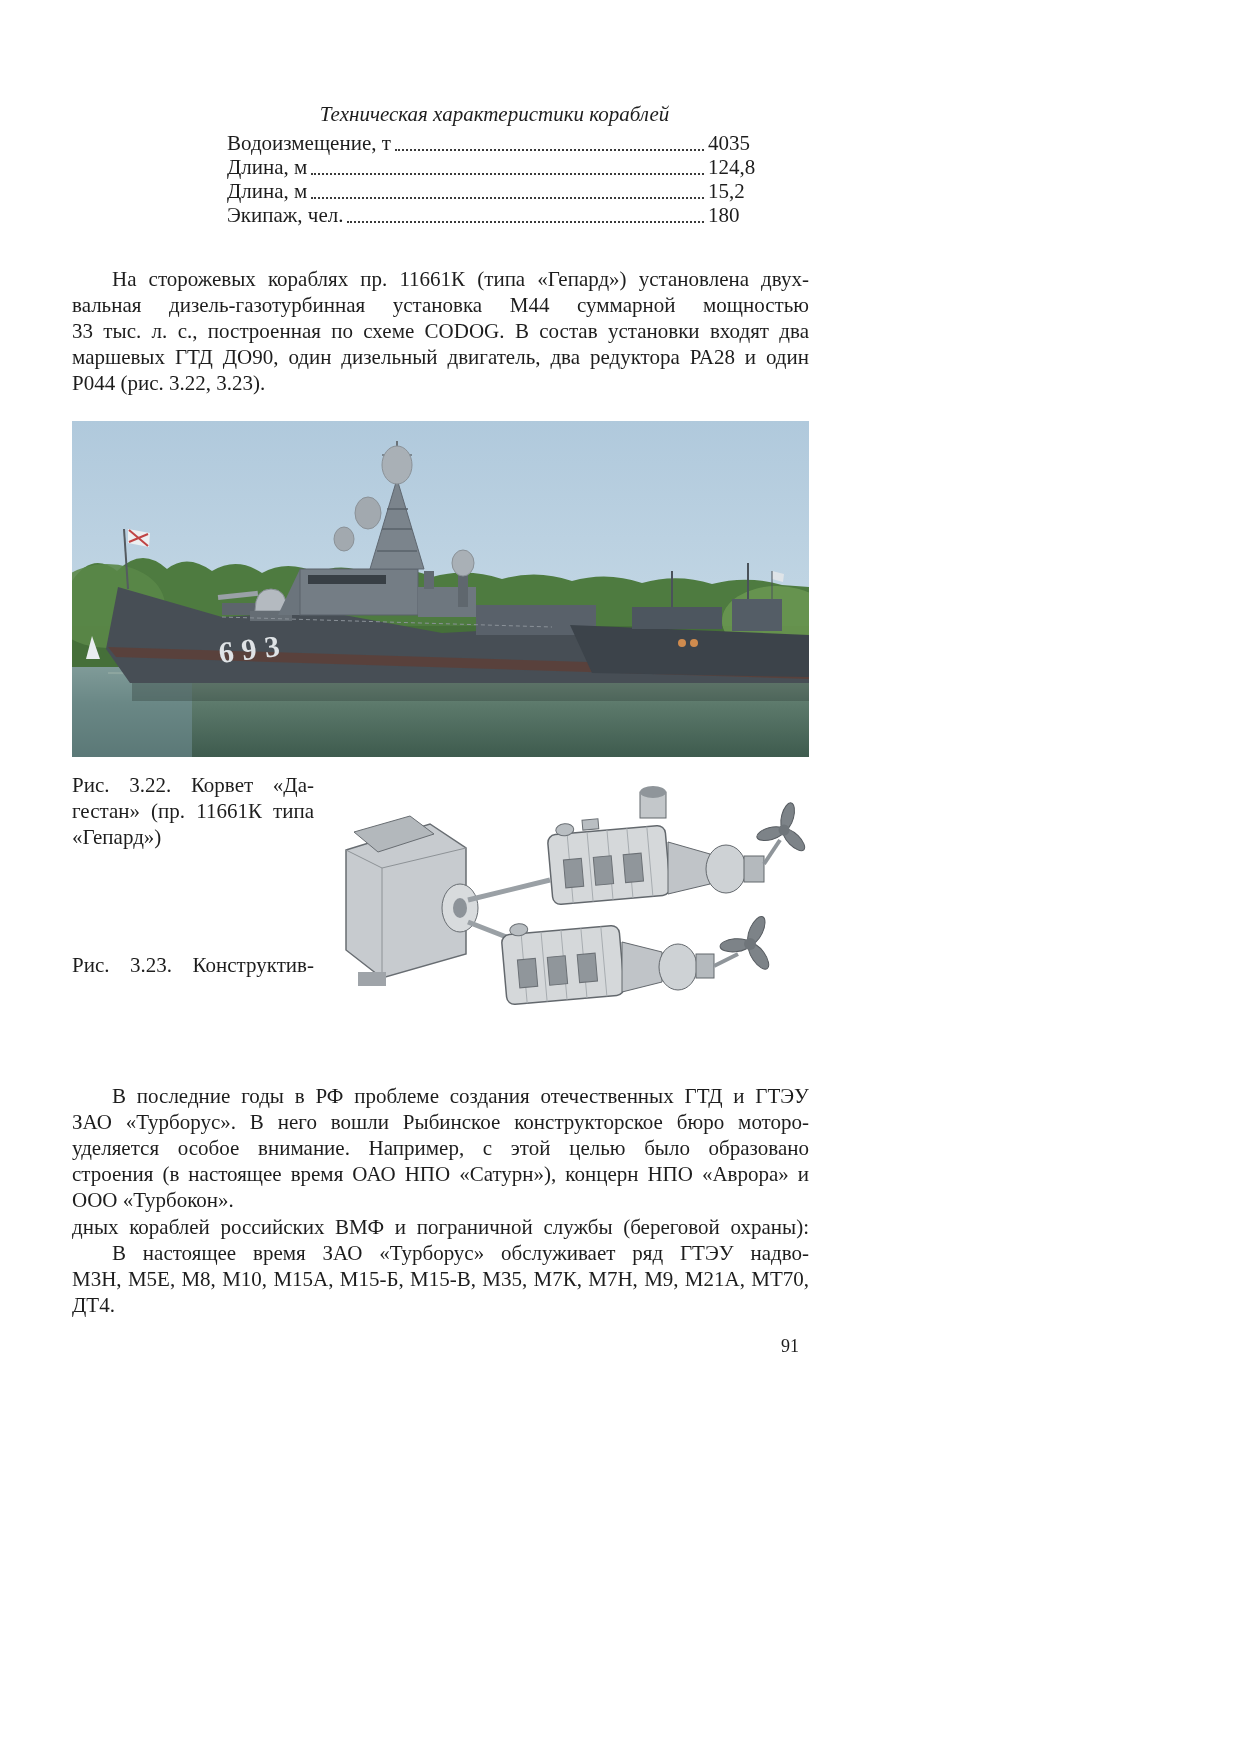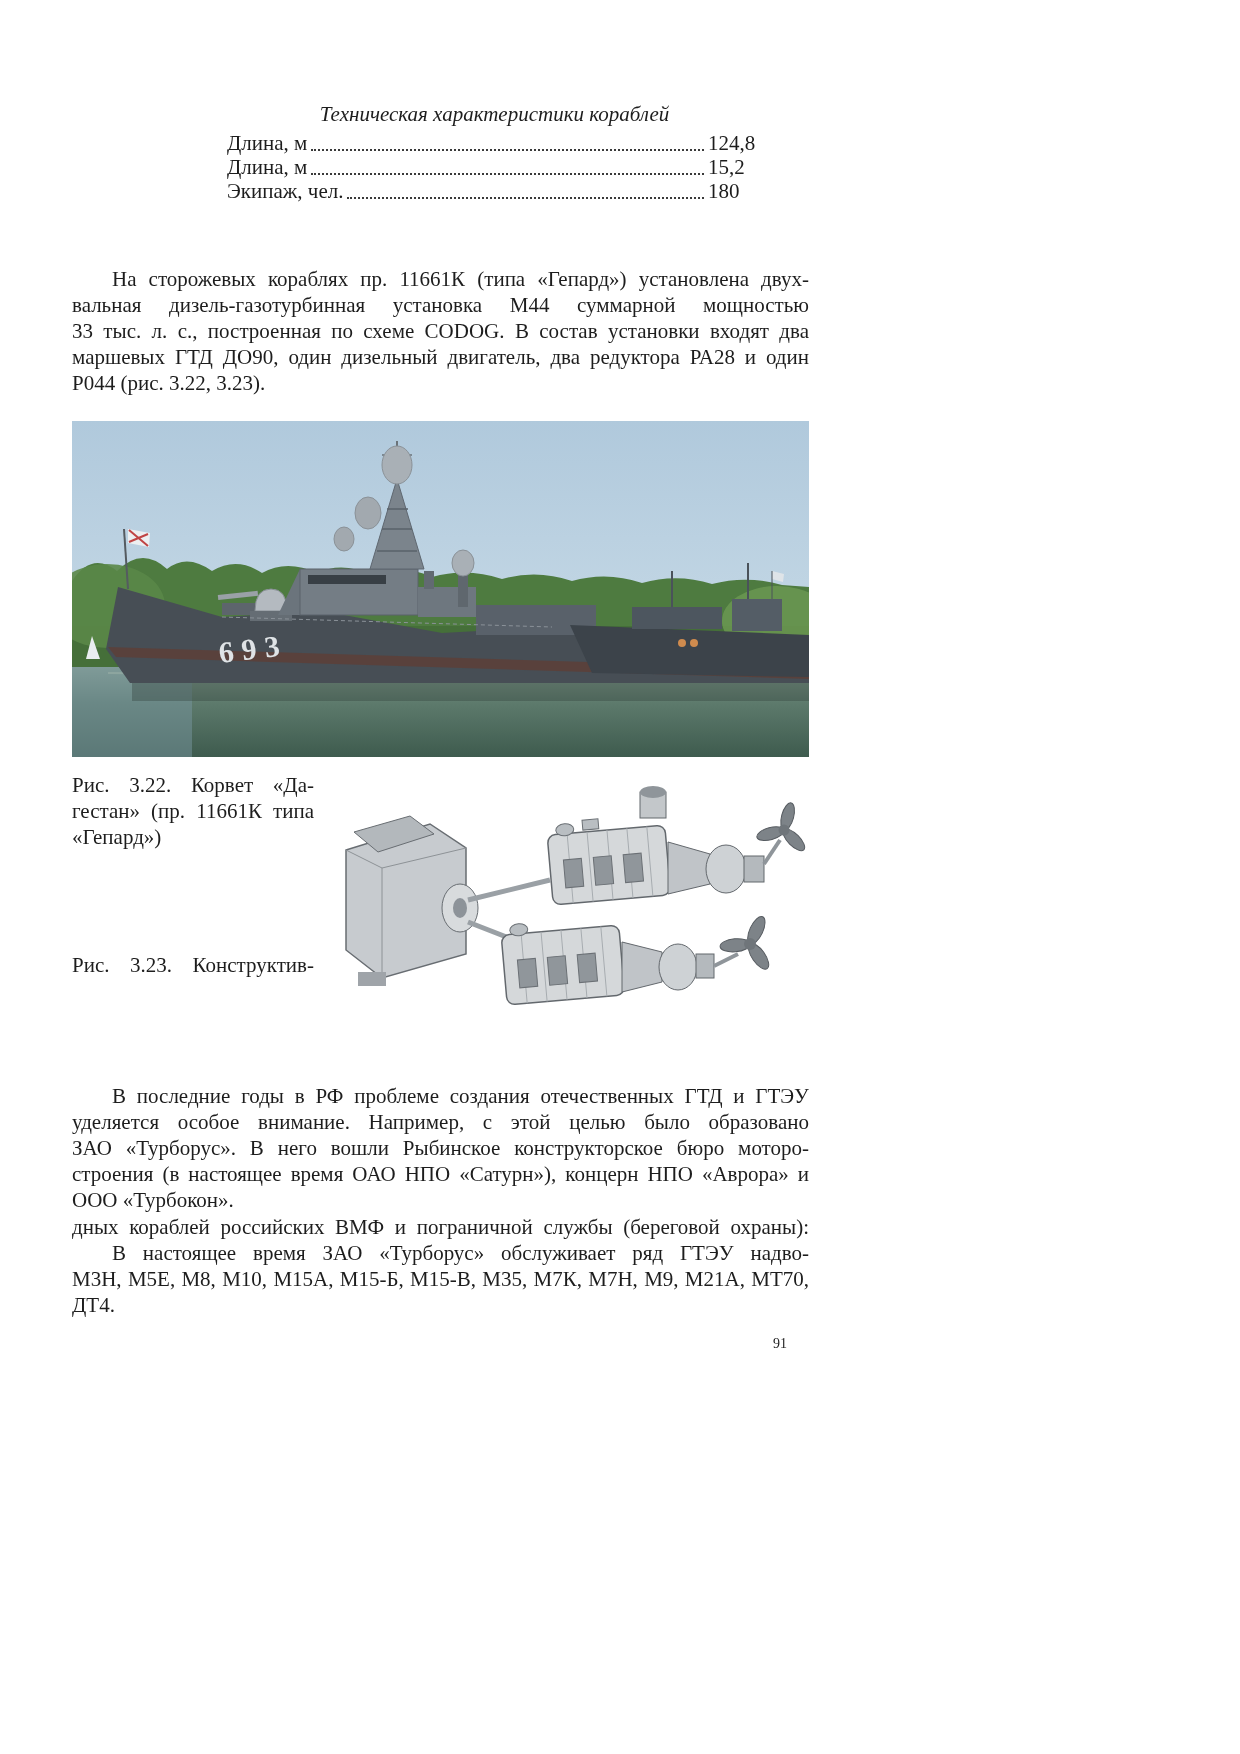--- a/index.html
+++ b/index.html
@@ -32,21 +32,21 @@
   .photo-frame svg, .schematic svg, .wm-sun svg { display:block; }
   .schematic { left:318px; top:772px; width:492px; height:288px; }
 
   .caption { width:242px; left:72px; font-size:21px; line-height:26px; }
   #cap322 { top:772px; }
   #cap323 { top:952px; }
   .cap-line { text-align:justify; text-align-last:justify; }
   .cap-rest .cap-line.last { text-align-last:left; }
   .cap-label { font-weight:normal; }
 
-  .page-number { left:64px; top:1336px; width:723px; text-align:right; font-size:14px; }
+  .page-number { left:76px; top:1336px; width:723px; text-align:right; font-size:18px; }
 
   
   .watermark { left:0; top:1560px; width:1240px; height:194px; }
   .wm-sun  { position:absolute; left:-16px; top:10px; width:182px; height:182px; }
   .wm-text {
     position:absolute; left:166px; top:18px;
     font-family:"DejaVu Serif",serif; font-weight:bold;
     font-size:146px; line-height:146px; white-space:nowrap;
     color:transparent;
     background:linear-gradient(to bottom, #ffffff 0%, #ffffff 55%, #69a8cd 55%, #69a8cd 100%);
@@ -57,20 +57,25 @@
 </style>
 </head>
 <body>
 
 <div class="page">
 
   <div class="abs spec-block">
     <div class="spec-title">Техническая характеристики кораблей</div>
     <div>
 
+        <div class="spec-row first">
+          <span class="spec-label">Водоизмещение, т</span>
+          <span class="spec-dots"></span>
+          <span class="spec-value">4035</span>
+        </div>
 
         <div class="spec-row">
           <span class="spec-label">Длина, м</span>
           <span class="spec-dots"></span>
           <span class="spec-value">124,8</span>
         </div>
 
         <div class="spec-row">
           <span class="spec-label">Длина, м</span>
           <span class="spec-dots"></span>
@@ -228,22 +233,22 @@
     </svg>
   </div>
 
   <div class="abs caption" id="cap323">
     <div class="cap-line"><span class="cap-label">Рис. 3.23.</span> <span>Конструктив-</span></div>
   </div>
 
   <div class="abs para" id="para2">
 
   <div class="para-line first">В последние годы в РФ проблеме создания отечественных ГТД и ГТЭУ</div>
+      <div class="para-line">ЗАО «Турборус». В него вошли Рыбинское конструкторское бюро моторо-</div>
       <div class="para-line">уделяется особое внимание. Например, с этой целью было образовано</div>
-      <div class="para-line">ЗАО «Турборус». В него вошли Рыбинское конструкторское бюро моторо-</div>
       <div class="para-line">строения (в настоящее время ОАО НПО «Сатурн»), концерн НПО «Аврора» и</div>
       <div class="para-line last">ООО «Турбокон».</div>
     </div>
 
   <div class="abs para" id="para3">
 
   <div class="para-line">дных кораблей российских ВМФ и пограничной службы (береговой охраны):</div>
       <div class="para-line first">В настоящее время ЗАО «Турборус» обслуживает ряд ГТЭУ надво-</div>
       <div class="para-line">М3Н, М5Е, М8, М10, М15А, М15-Б, М15-В, М35, М7К, М7Н, М9, М21А, МТ70,</div>
       <div class="para-line last">ДТ4.</div>

